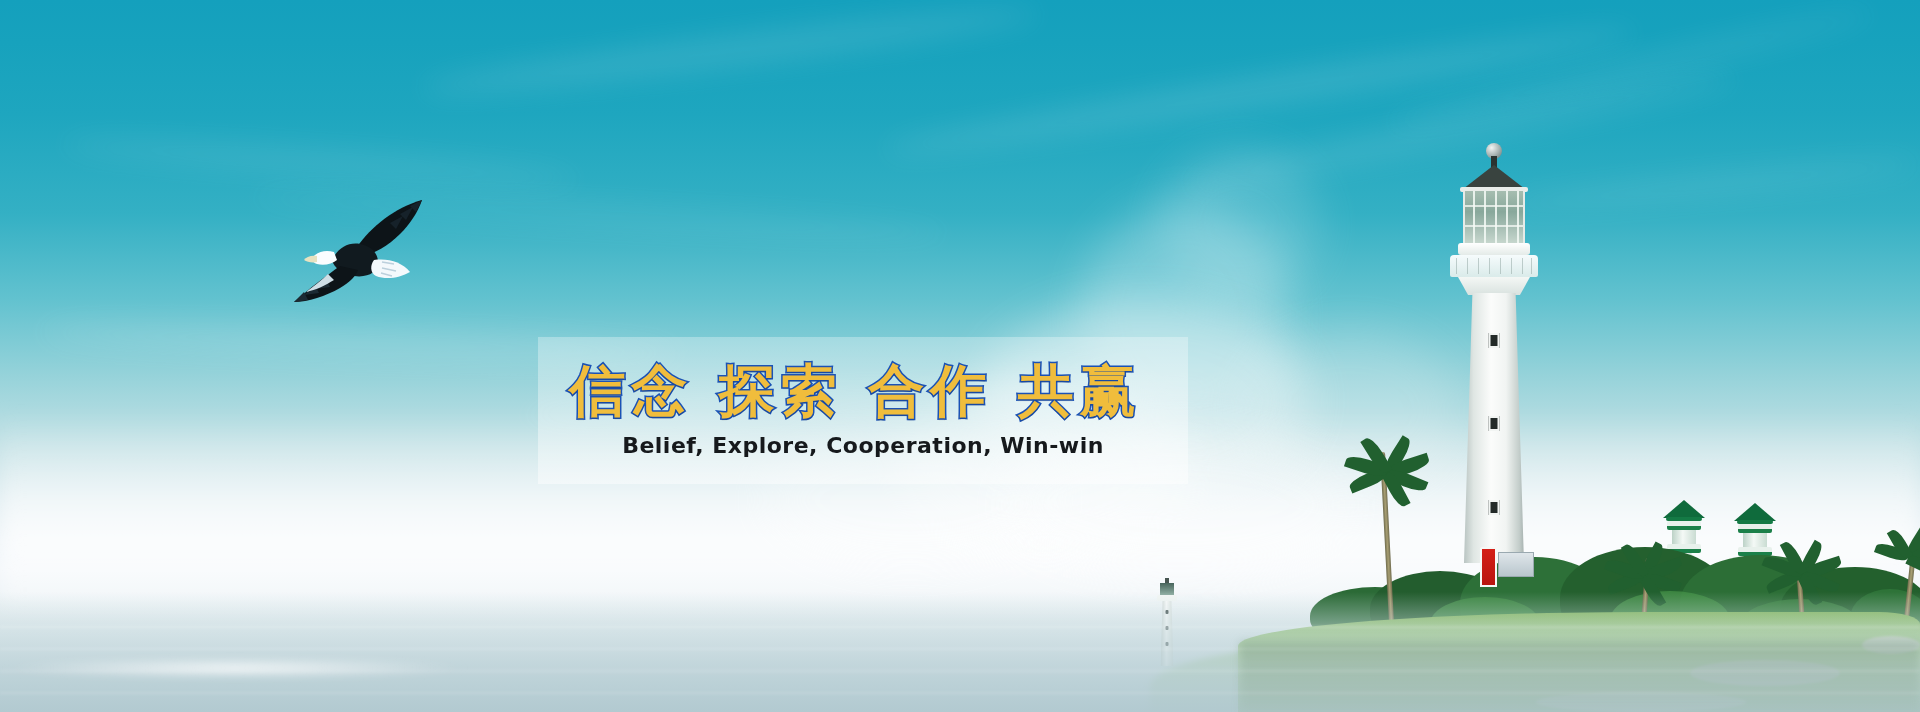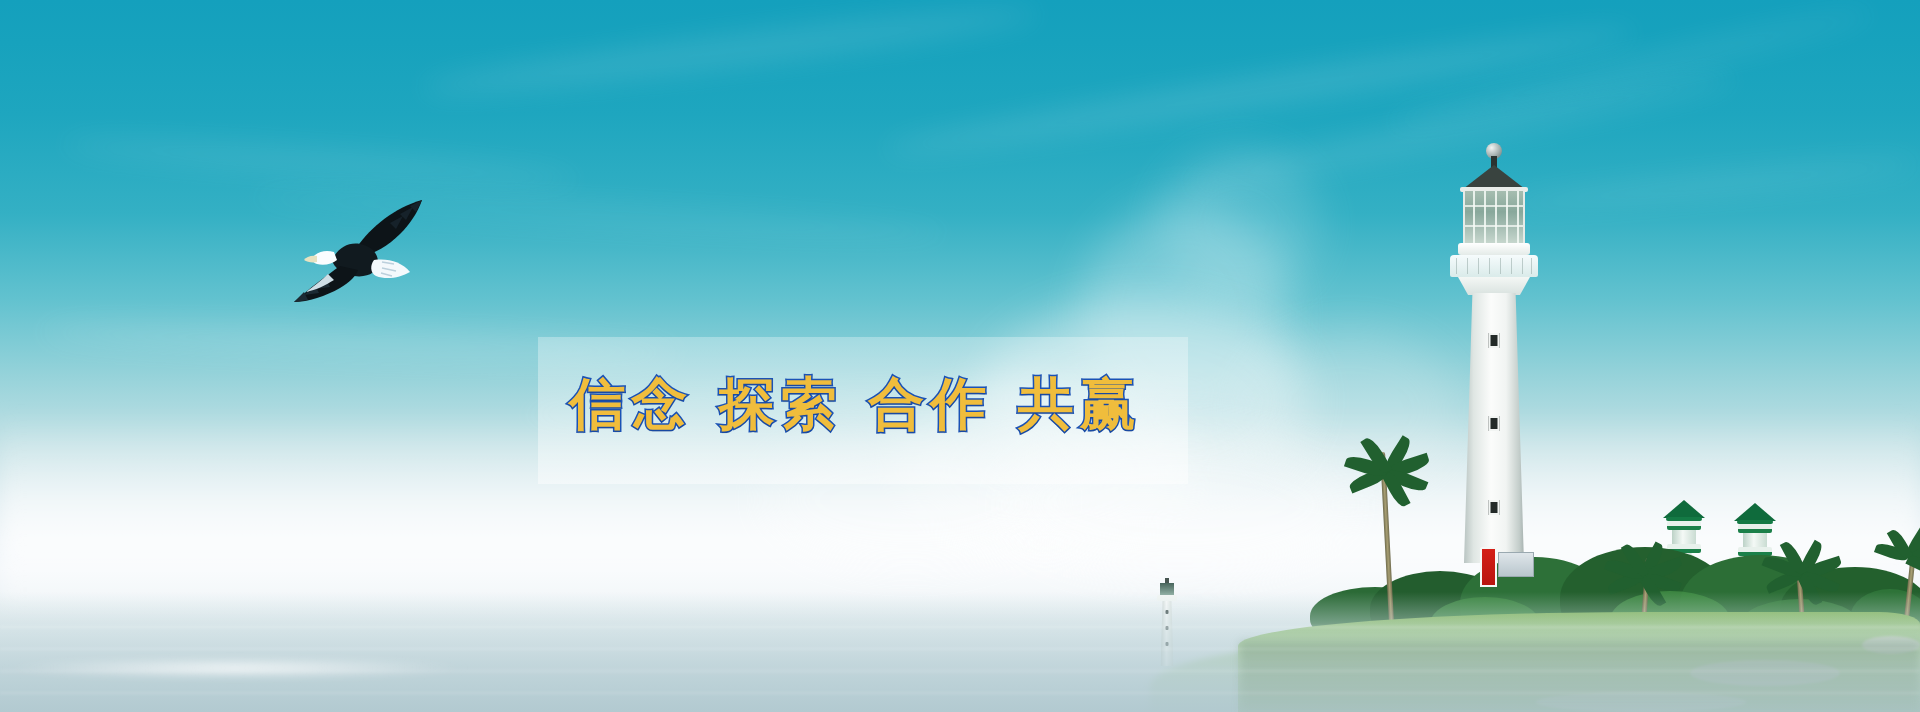--- a/index.html
+++ b/index.html
@@ -353,15 +353,16 @@
   <div class="water"></div>
   <div class="reflect"></div>
   <div class="wl" style="bottom:84px;opacity:.5"></div>
   <div class="wl" style="bottom:62px;opacity:.4"></div>
   <div class="wl" style="bottom:40px;opacity:.45"></div>
   <div class="wl" style="bottom:18px;opacity:.35"></div>
   <div class="shorefoam"></div>
 
   <div class="panel">
     <div class="cn">信念 探索 合作 共赢</div>
+    <div class="en">Belief,  Explore,  Cooperation,  Win-win</div>
   </div>
 
 </div>
 
 </body></html>

